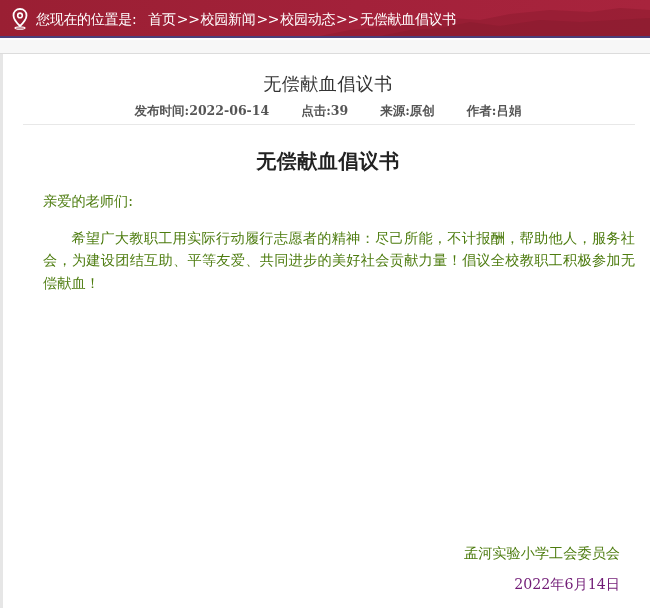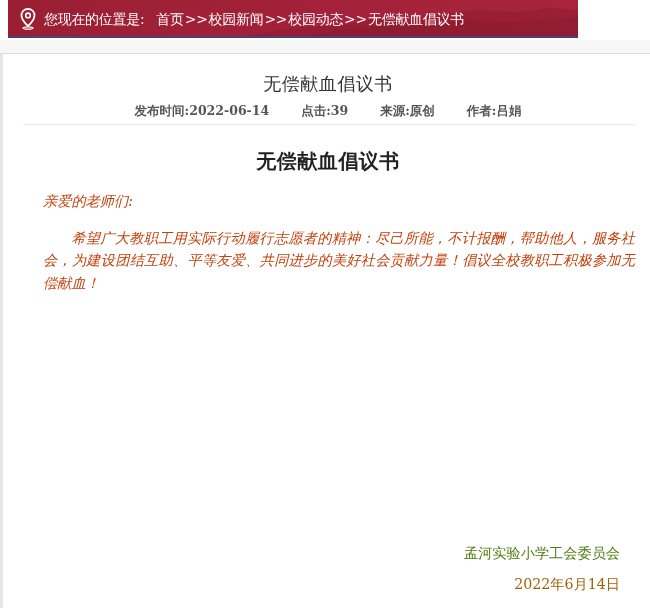--- a/index.html
+++ b/index.html
@@ -1,20 +1,20 @@
 <!DOCTYPE html>
 <html><head>
   <meta charset="utf-8">
   <style>
     * { box-sizing: border-box; margin: 0; padding: 0; }
     html, body { width: 650px; height: 608px; overflow: hidden; background: #ffffff; }
     body { font-family: "DejaVu Serif", "Liberation Serif", serif; color: #333; position: relative; }
 
     .topbar {
-      position: absolute; left: 8px; top: 0; width: 570px; height: 38px;
+      position: absolute; left: 0; top: 0; width: 650px; height: 38px;
       background: linear-gradient(90deg, #9a1f33 0%, #a3213a 55%, #a8243d 100%);
       border-bottom: 2px solid #4b3f7a;
       overflow: hidden;
     }
     .topbar .mountains { position: absolute; right: 0; top: 0; width: 340px; height: 38px; }
     .loc-icon { position: absolute; left: 12px; top: 8px; width: 16px; height: 22px; }
     .crumb {
       position: absolute; left: 36px; top: 10px; height: 18px; line-height: 18px;
       font-family: "DejaVu Sans", "Liberation Sans", sans-serif;
       font-size: 14px; color: #ffffff; white-space: nowrap; letter-spacing: -0.3px;
@@ -42,32 +42,32 @@
     .divider { position: absolute; left: 20px; top: 70px; width: 612px; height: 1px; background: #e8e8e8; }
 
     .doc-heading {
       position: absolute; left: 0; top: 94px; width: 650px; text-align: center;
       font-family: "DejaVu Sans", "Liberation Sans", sans-serif;
       font-weight: bold; font-size: 20px; color: #222; letter-spacing: 0.5px;
     }
 
     .body {
       position: absolute; left: 40px; top: 136px; width: 592px;
-      font-size: 14.2px; line-height: 22.6px; color: #c2410c; text-align: justify; font-style: italic;
+      font-size: 14.2px; line-height: 22.6px; color: #4d7c0f; text-align: justify;
     }
     .body p { margin-bottom: 11px; }
     .body p.indent { text-indent: 2em; }
     .body p.greet { margin-bottom: 14px; }
     .sign {
       position: absolute; right: 30px; top: 490px; text-align: right;
       font-size: 14.2px; color: #4d7c0f;
     }
     .date {
       position: absolute; right: 30px; top: 521px; text-align: right;
-      font-size: 14.2px; color: #a16207;
+      font-size: 14.2px; color: #701a75;
     }
   </style>
 </head>
 <body>
 
 <div class="topbar">
   <svg class="mountains" viewBox="0 0 340 38" preserveAspectRatio="none">
     <path d="M0 38 L40 30 L80 26 L110 24 L140 18 L170 20 L200 14 L240 10 L280 12 L310 8 L340 10 L340 38 Z" fill="#8e1c2f" opacity="0.55"></path>
     <path d="M60 38 L100 30 L130 28 L160 22 L190 26 L230 20 L270 22 L340 18 L340 38 Z" fill="#861a2c" opacity="0.45"></path>
   </svg>

